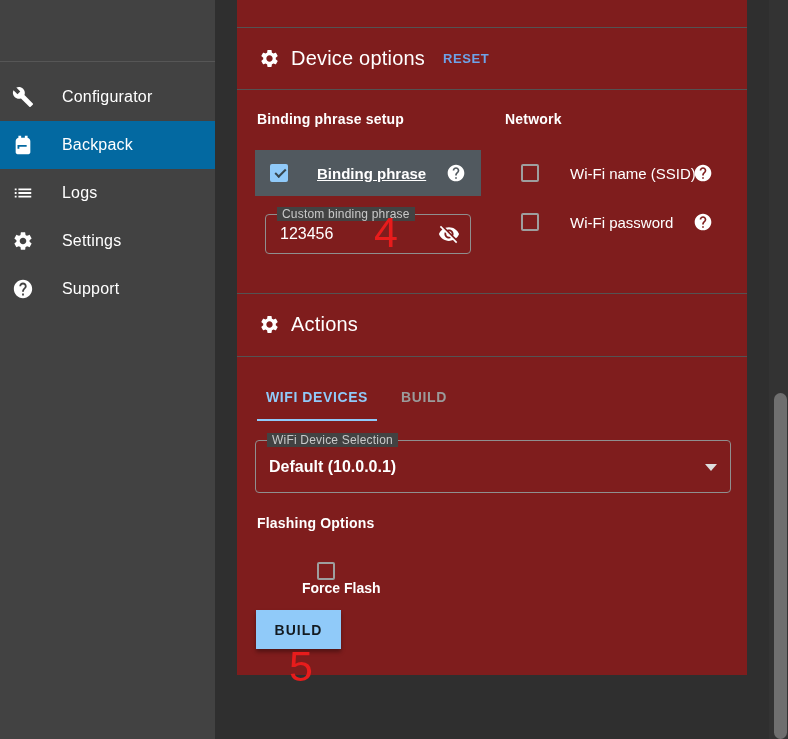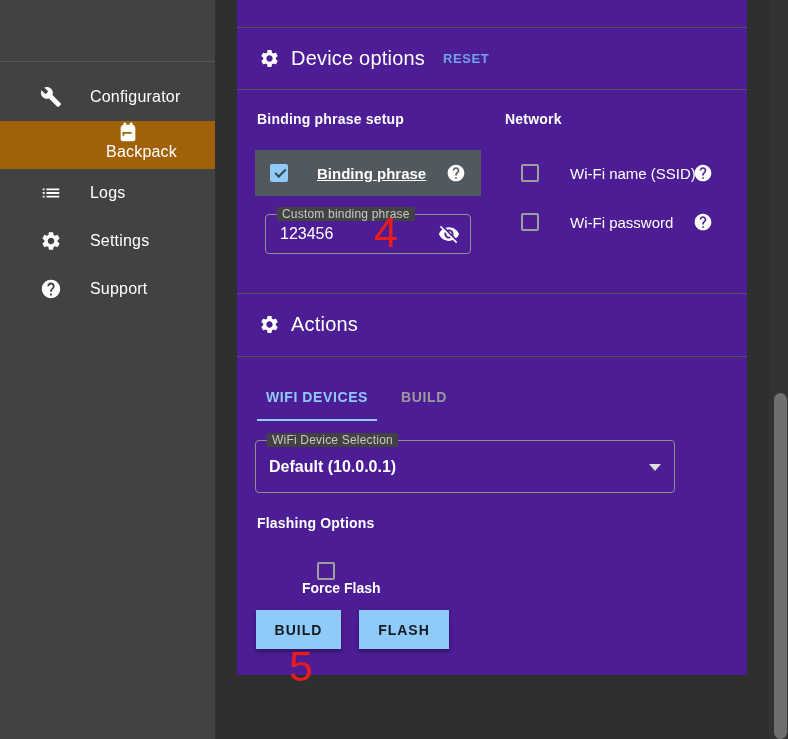--- a/index.html
+++ b/index.html
@@ -6,26 +6,26 @@
   html,body { background:#2f2f2f; }
   .screen {
     position:relative; width:788px; height:739px; overflow:hidden;
     background:#2f2f2f; font-family:"Liberation Sans", sans-serif;
     color:#fff; -webkit-font-smoothing:antialiased;
   }
   
   .sidebar { position:absolute; left:0; top:0; width:215px; height:739px; background:#424242; }
   .sidebar-top { height:62px; border-bottom:1px solid #565656; }
   .nav { padding-top:11px; }
-  .nav-item { height:48px; display:flex; align-items:center; padding-left:40px; cursor:pointer; }
-  .nav-item.selected { background:#a16207;flex-direction:column; }
+  .nav-item { height:48px; display:flex; align-items:center; padding-left:12px; cursor:pointer; }
+  .nav-item.selected { background:#0369a1; }
   .nav-icon { width:22px; height:22px; flex:0 0 22px; fill:#fff; }
   .nav-label { margin-left:28px; font-size:16px; color:#fff; letter-spacing:.2px; }
   
-  .card { position:absolute; left:237px; top:0; width:510px; height:675px; background:#4c1d95; }
+  .card { position:absolute; left:237px; top:0; width:510px; height:675px; background:#7f1d1d; }
   .hdiv { position:absolute; left:0; width:510px; height:1px; background:#535353; }
   .sec-header { position:absolute; left:0; width:510px; height:61px; display:flex; align-items:center; padding-left:22px; }
   .sec-gear { width:21px; height:21px; fill:#fff; margin-right:11px; }
   .sec-title { font-size:20px; color:#fff; letter-spacing:.2px; }
   .reset-btn { margin-left:12px; font-size:13px; font-weight:700; letter-spacing:.6px;
     color:#6ea3e8; background:none; border:none; cursor:pointer; font-family:inherit; padding:4px 6px; }
   .sub-heading { position:absolute; font-size:14px; color:#fff; letter-spacing:.2px;font-weight:bold; }
   
   .cbx { width:18px; height:18px; border:2px solid #9e9e9e; border-radius:2px; flex:0 0 18px; position:relative; cursor:pointer; }
   .cbx.checked { background:#90caf9; border-color:#90caf9; }
@@ -49,21 +49,21 @@
   .net-row .row-label { margin-left:31px; font-size:15px; color:#fff; }
   .net-row .help { position:absolute; left:172px; }
   
   .tabs { position:absolute; left:20px; top:373px; height:48px; display:flex; }
   .tab { height:48px; display:flex; align-items:center; justify-content:center;
     font-size:14px; font-weight:700; letter-spacing:.6px; color:#9b9b9b; cursor:pointer; position:relative; }
   .tab.t0 { width:120px; } .tab.t1 { width:94px; }
   .tab.active { color:#90caf9; }
   .tab.active::after { content:""; position:absolute; left:0; right:0; bottom:0; height:2px; background:#90caf9; }
   
-  .select-box { left:18px; top:440px; width:420px; height:53px; cursor:pointer; }
+  .select-box { left:18px; top:440px; width:476px; height:53px; cursor:pointer; }
   .select-value { line-height:51px; padding-left:13px; font-size:16px; font-weight:700; color:#fff; }
   .select-arrow { position:absolute; right:13px; top:23px; width:0; height:0;
     border-left:6px solid transparent; border-right:6px solid transparent; border-top:7px solid #dedede; }
   
   .force-row { position:absolute; left:34px; top:562px; height:26px; display:flex; align-items:center;flex-direction:column; }
   .force-row .row-label { margin-left:31px; font-size:14px; font-weight:700; color:#fff; }
   .btn { position:absolute; top:610px; height:39px; background:#90caf9; color:rgba(0,0,0,.87);
     border:none; border-radius:0; font-family:inherit; font-size:14px; font-weight:700;
     letter-spacing:1px; cursor:pointer; box-shadow:0 3px 4px rgba(0,0,0,.35); }
   .btn.build { left:19px; width:85px; }
@@ -196,21 +196,20 @@
     </div>
 
     <div class="sub-heading" style="left:20px; top:515px">Flashing Options</div>
 
     <div class="force-row">
       <span class="cbx"></span>
       <span class="row-label">Force Flash</span>
     </div>
 
     <button class="btn build">BUILD</button>
-    <button class="btn flash">FLASH</button>
 
   </main>
 
   <div class="marker m4">4</div>
   <div class="marker m5">5</div>
 
   <div class="scroll-track"></div>
   <div class="scroll-thumb"></div>
 
 </div>

